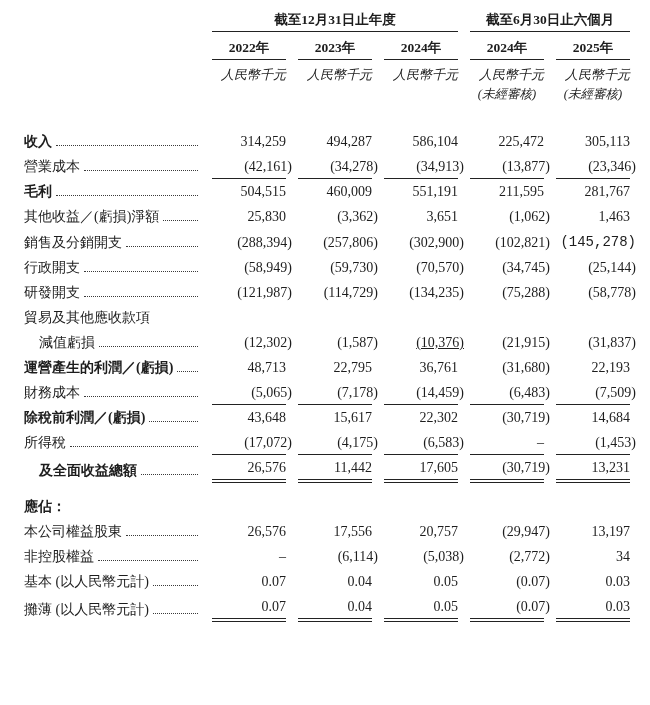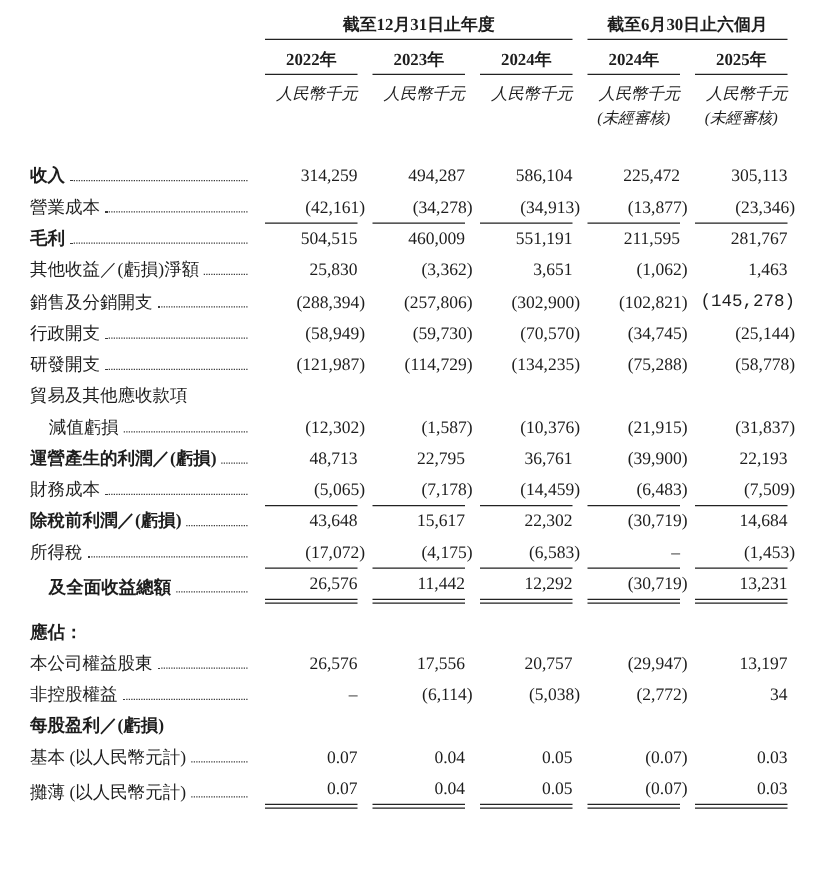--- a/index.html
+++ b/index.html
@@ -201,35 +201,35 @@
         </tr>
         <tr class="ind">
           <td class="labelcell">
             <div class="lblwrap">
               <span class="lbl">減值虧損</span>
               <span class="leader"></span>
             </div>
           </td>
           <td class="val"><span style="margin-right: -6px;">(12,302)</span></td>
           <td class="val"><span style="margin-right: -6px;">(1,587)</span></td>
-          <td class="val"><span style="margin-right: -6px;">(10,376)</span></td>
+          <td class="val"><span style="margin-right: -6px; text-decoration: underline;">(10,376)</span></td>
           <td class="val"><span style="margin-right: -6px;">(21,915)</span></td>
           <td class="val"><span style="margin-right: -6px;">(31,837)</span></td>
         </tr>
         <tr class="b">
           <td class="labelcell">
             <div class="lblwrap">
               <span class="lbl">運營產生的利潤／(虧損)</span>
               <span class="leader"></span>
             </div>
           </td>
           <td class="val"><span>48,713</span></td>
           <td class="val"><span>22,795</span></td>
           <td class="val"><span>36,761</span></td>
-          <td class="val"><span style="margin-right: -6px;">(39,900)</span></td>
+          <td class="val"><span style="margin-right: -6px;">(31,680)</span></td>
           <td class="val"><span>22,193</span></td>
         </tr>
         <tr class="r1">
           <td class="labelcell">
             <div class="lblwrap">
               <span class="lbl">財務成本</span>
               <span class="leader"></span>
             </div>
           </td>
           <td class="val"><span style="margin-right: -6px;">(5,065)</span></td>
@@ -266,21 +266,21 @@
         </tr>
         <tr class="b ind r2">
           <td class="labelcell">
             <div class="lblwrap">
               <span class="lbl">及全面收益總額</span>
               <span class="leader"></span>
             </div>
           </td>
           <td class="val"><span>26,576</span></td>
           <td class="val"><span>11,442</span></td>
-          <td class="val"><span>12,292</span></td>
+          <td class="val"><span>17,605</span></td>
           <td class="val"><span style="margin-right: -6px;">(30,719)</span></td>
           <td class="val"><span>13,231</span></td>
         </tr>
         <tr class="b gap">
           <td class="labelcell">
             <div class="lblwrap">
               <span class="lbl">應佔：</span>
             </div>
           </td>
           <td class="val"></td>
@@ -308,32 +308,20 @@
               <span class="lbl">非控股權益</span>
               <span class="leader"></span>
             </div>
           </td>
           <td class="val"><span>–</span></td>
           <td class="val"><span style="margin-right: -6px;">(6,114)</span></td>
           <td class="val"><span style="margin-right: -6px;">(5,038)</span></td>
           <td class="val"><span style="margin-right: -6px;">(2,772)</span></td>
           <td class="val"><span>34</span></td>
         </tr>
-        <tr class="b">
-          <td class="labelcell">
-            <div class="lblwrap">
-              <span class="lbl">每股盈利／(虧損)</span>
-            </div>
-          </td>
-          <td class="val"></td>
-          <td class="val"></td>
-          <td class="val"></td>
-          <td class="val"></td>
-          <td class="val"></td>
-        </tr>
         <tr class="">
           <td class="labelcell">
             <div class="lblwrap">
               <span class="lbl">基本 (以人民幣元計)</span>
               <span class="leader"></span>
             </div>
           </td>
           <td class="val"><span>0.07</span></td>
           <td class="val"><span>0.04</span></td>
           <td class="val"><span>0.05</span></td>

